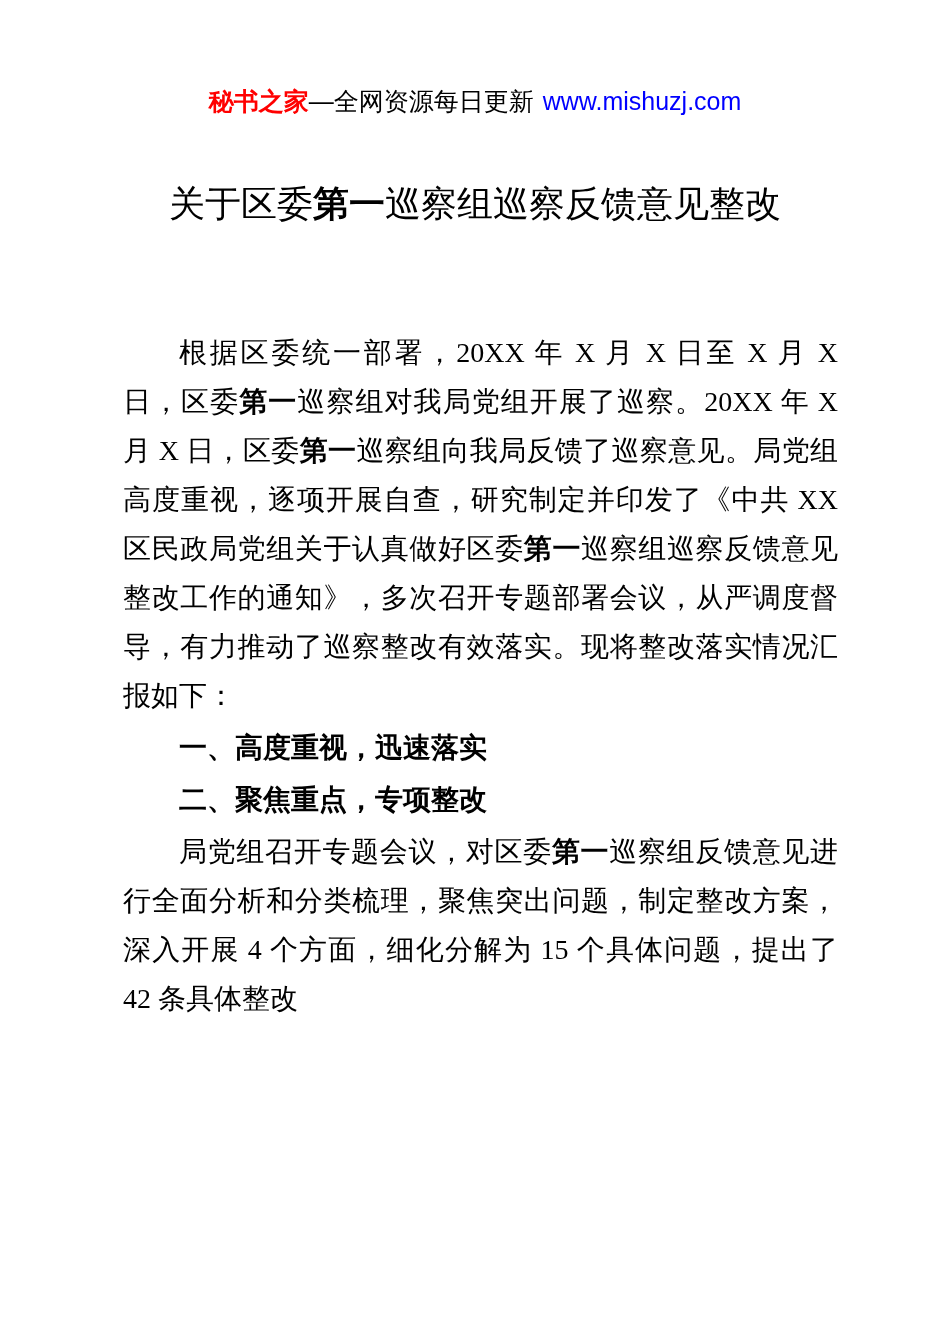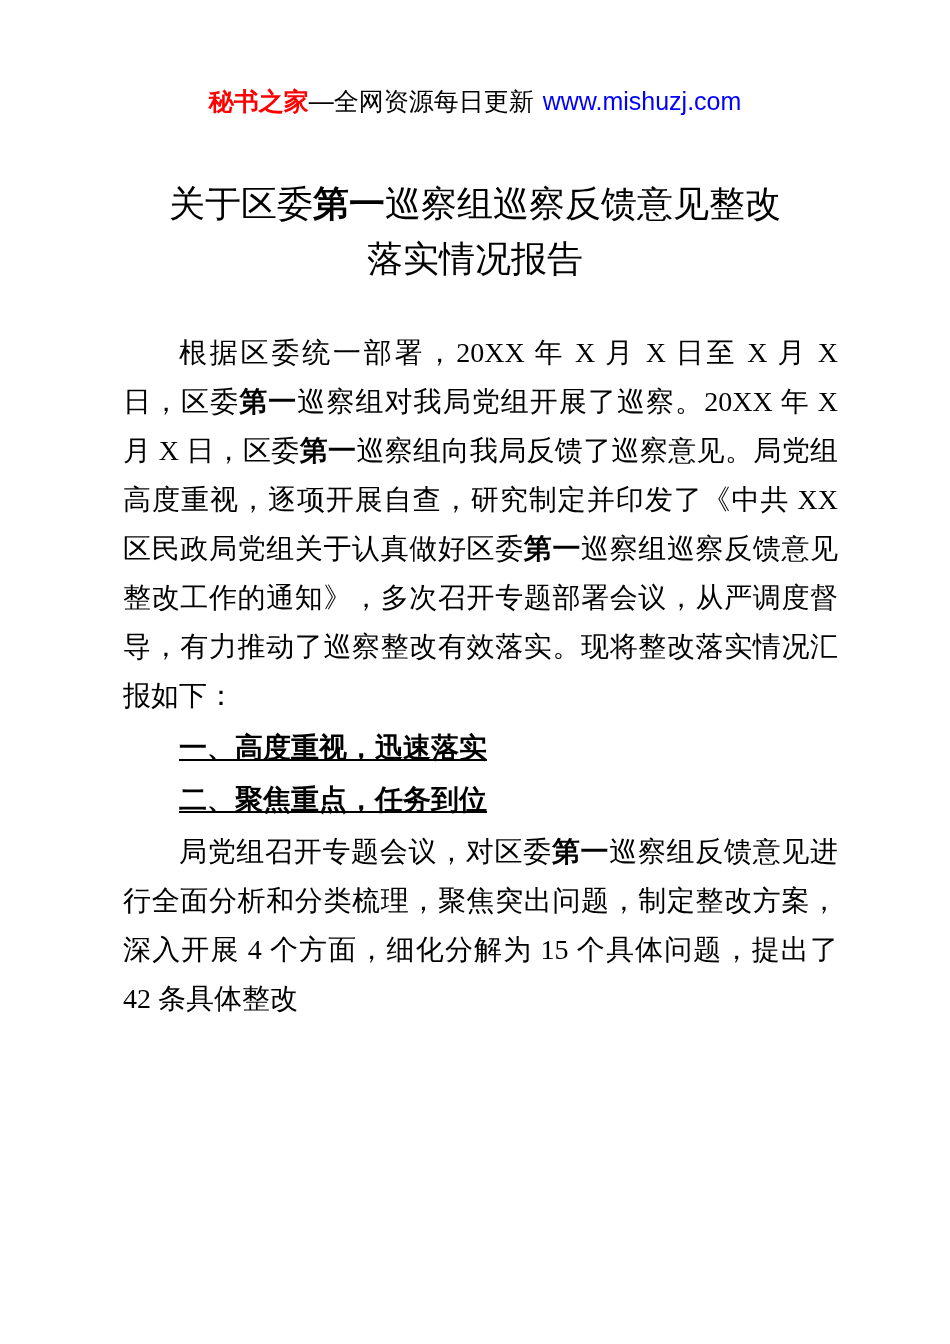--- a/index.html
+++ b/index.html
@@ -65,38 +65,36 @@
     text-align: justify;
   }
   .doc-body p {
     margin: 0;
     text-indent: 2em;
   }
   .doc-body p.heading {
     font-weight: 700;
     margin: 3px 0;
     font-family: "Liberation Sans", sans-serif;
-    text-decoration: underline;
   }
   .bold { font-weight: 700; }
 </style>
 </head>
 <body>
 
 <div class="page">
 
   <div class="header-line">
     <span class="brand">秘书之家</span><span class="separator">—</span><span class="tagline">全网资源每日更新</span><span class="site-url">www.mishuzj.com</span>
   </div>
 
   <div class="doc-title">
       <div class="title-line"><span>关于区委</span><span class="bold">第一</span><span>巡察组巡察反馈意见整改</span></div>
-      <div class="title-line"><span>落实情况报告</span></div>
     </div>
 
   <div class="doc-body">
       <p class="body"><span>根据区委统一部署，20XX 年 X 月 X 日至 X 月 X 日，区委</span><span class="bold">第一</span><span>巡察组对我局党组开展了巡察。20XX 年 X 月 X 日，区委</span><span class="bold">第一</span><span>巡察组向我局反馈了巡察意见。局党组高度重视，逐项开展自查，研究制定并印发了《中共 XX 区民政局党组关于认真做好区委</span><span class="bold">第一</span><span>巡察组巡察反馈意见整改工作的通知》，多次召开专题部署会议，从严调度督导，有力推动了巡察整改有效落实。现将整改落实情况汇报如下：</span></p>
       <p class="heading"><span class="bold">一、高度重视，迅速落实</span></p>
-      <p class="heading"><span class="bold">二、聚焦重点，任务到位</span></p>
+      <p class="heading"><span class="bold">二、聚焦重点，专项整改</span></p>
       <p class="body"><span>局党组召开专题会议，对区委</span><span class="bold">第一</span><span>巡察组反馈意见进行全面分析和分类梳理，聚焦突出问题，制定整改方案，深入开展 4 个方面，细化分解为 15 个具体问题，提出了 42 条具体整改</span></p>
     </div>
 
 </div>
 
 </body></html>

